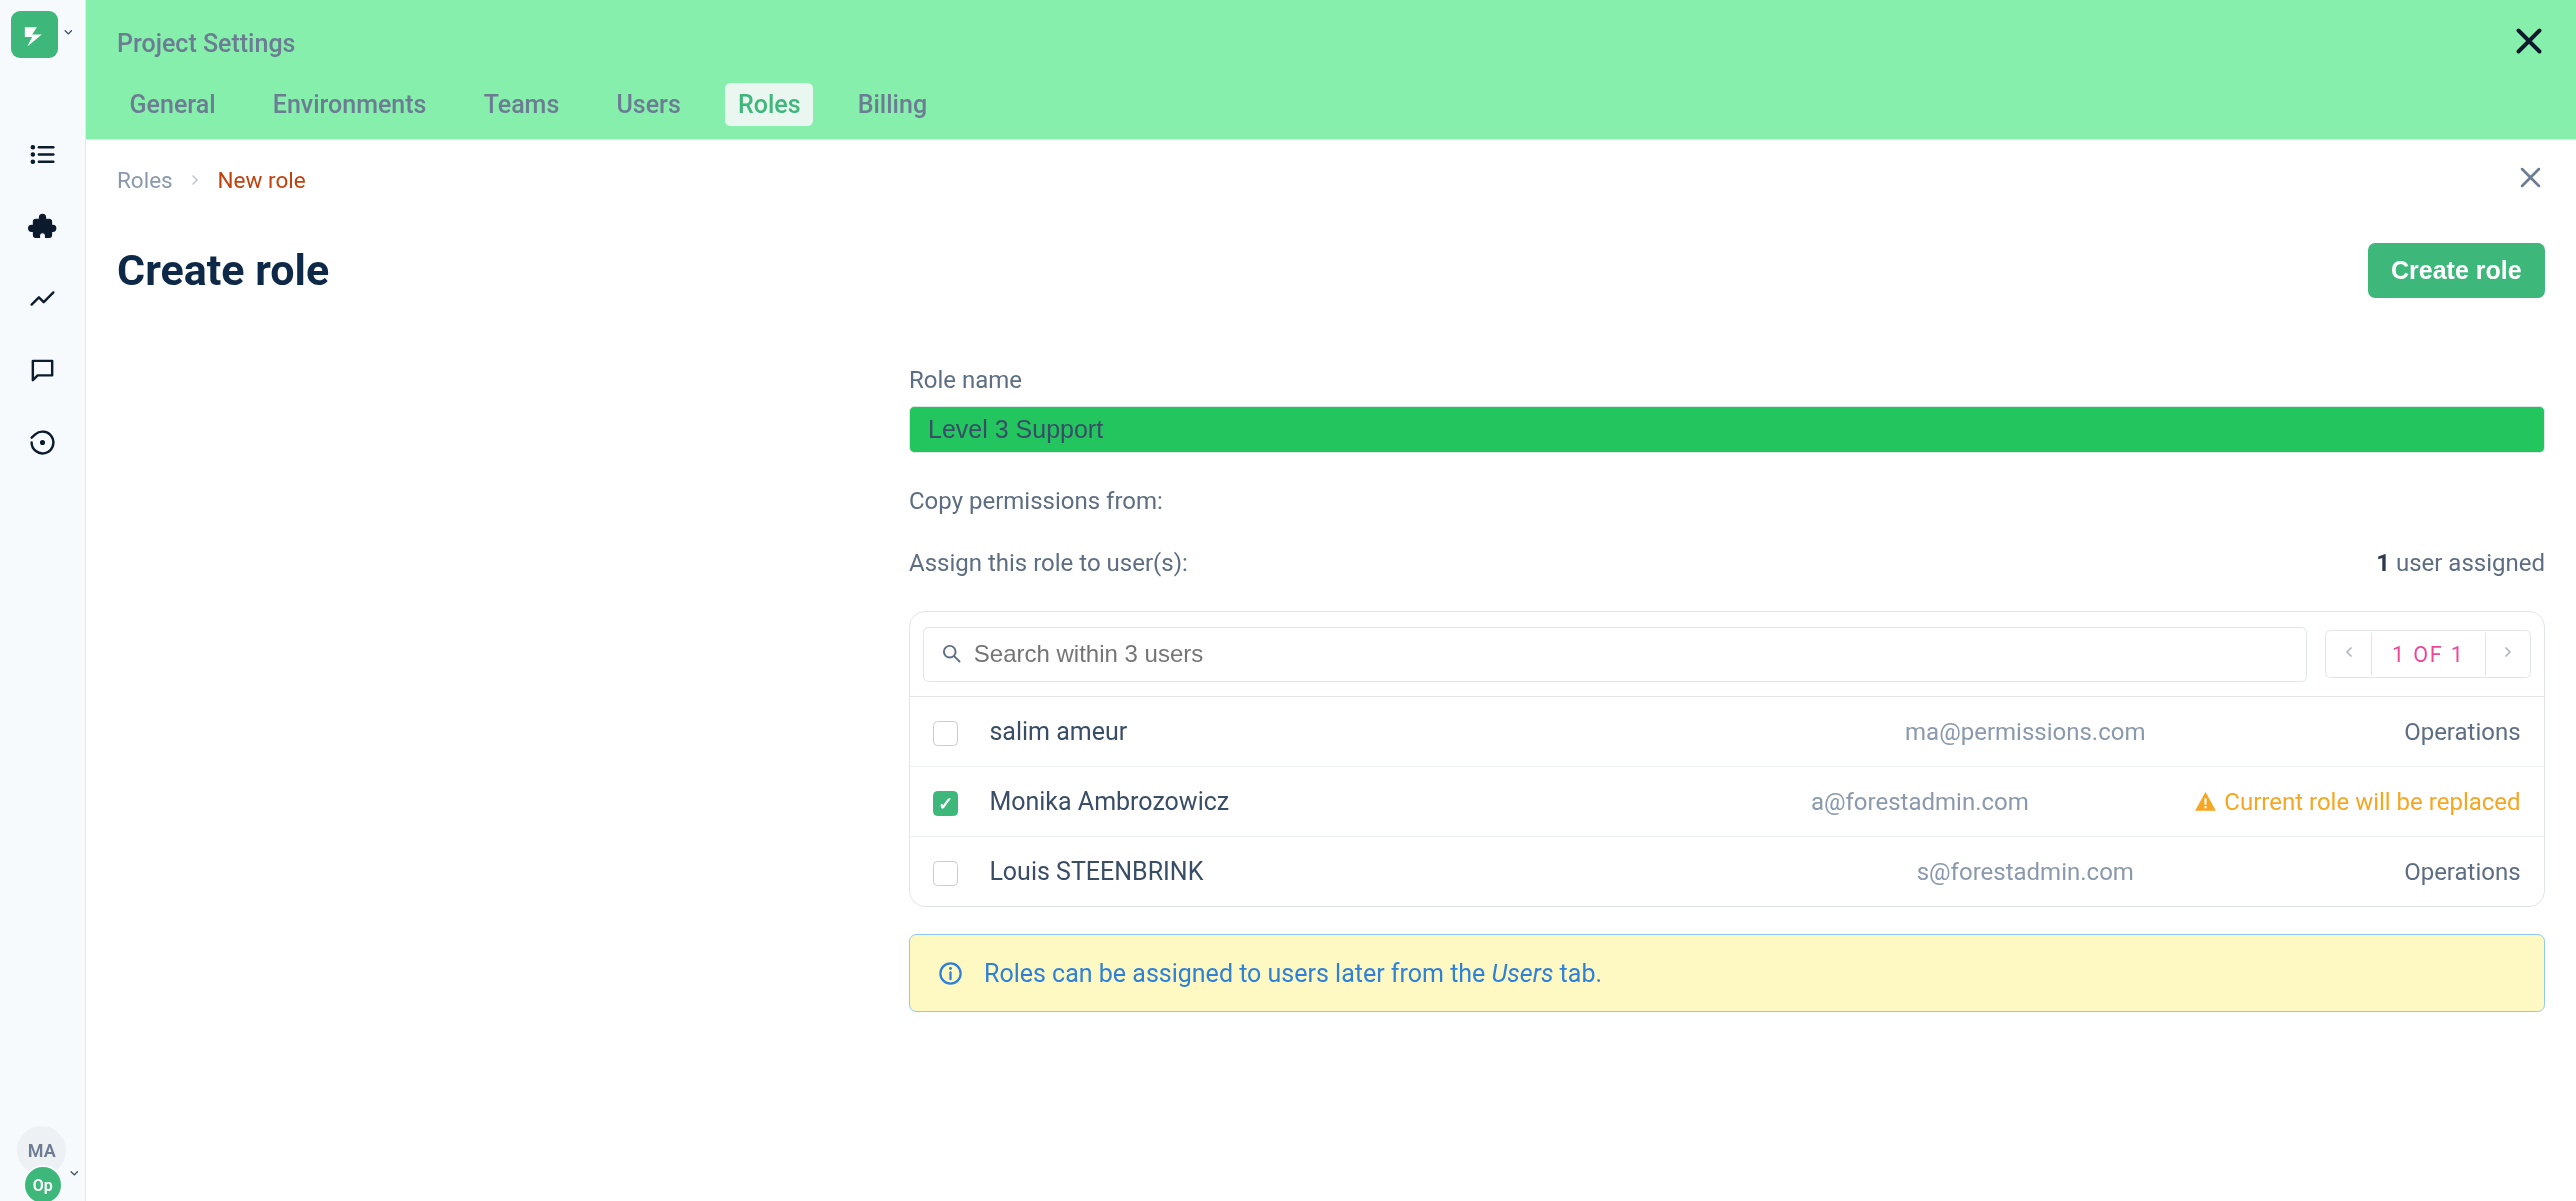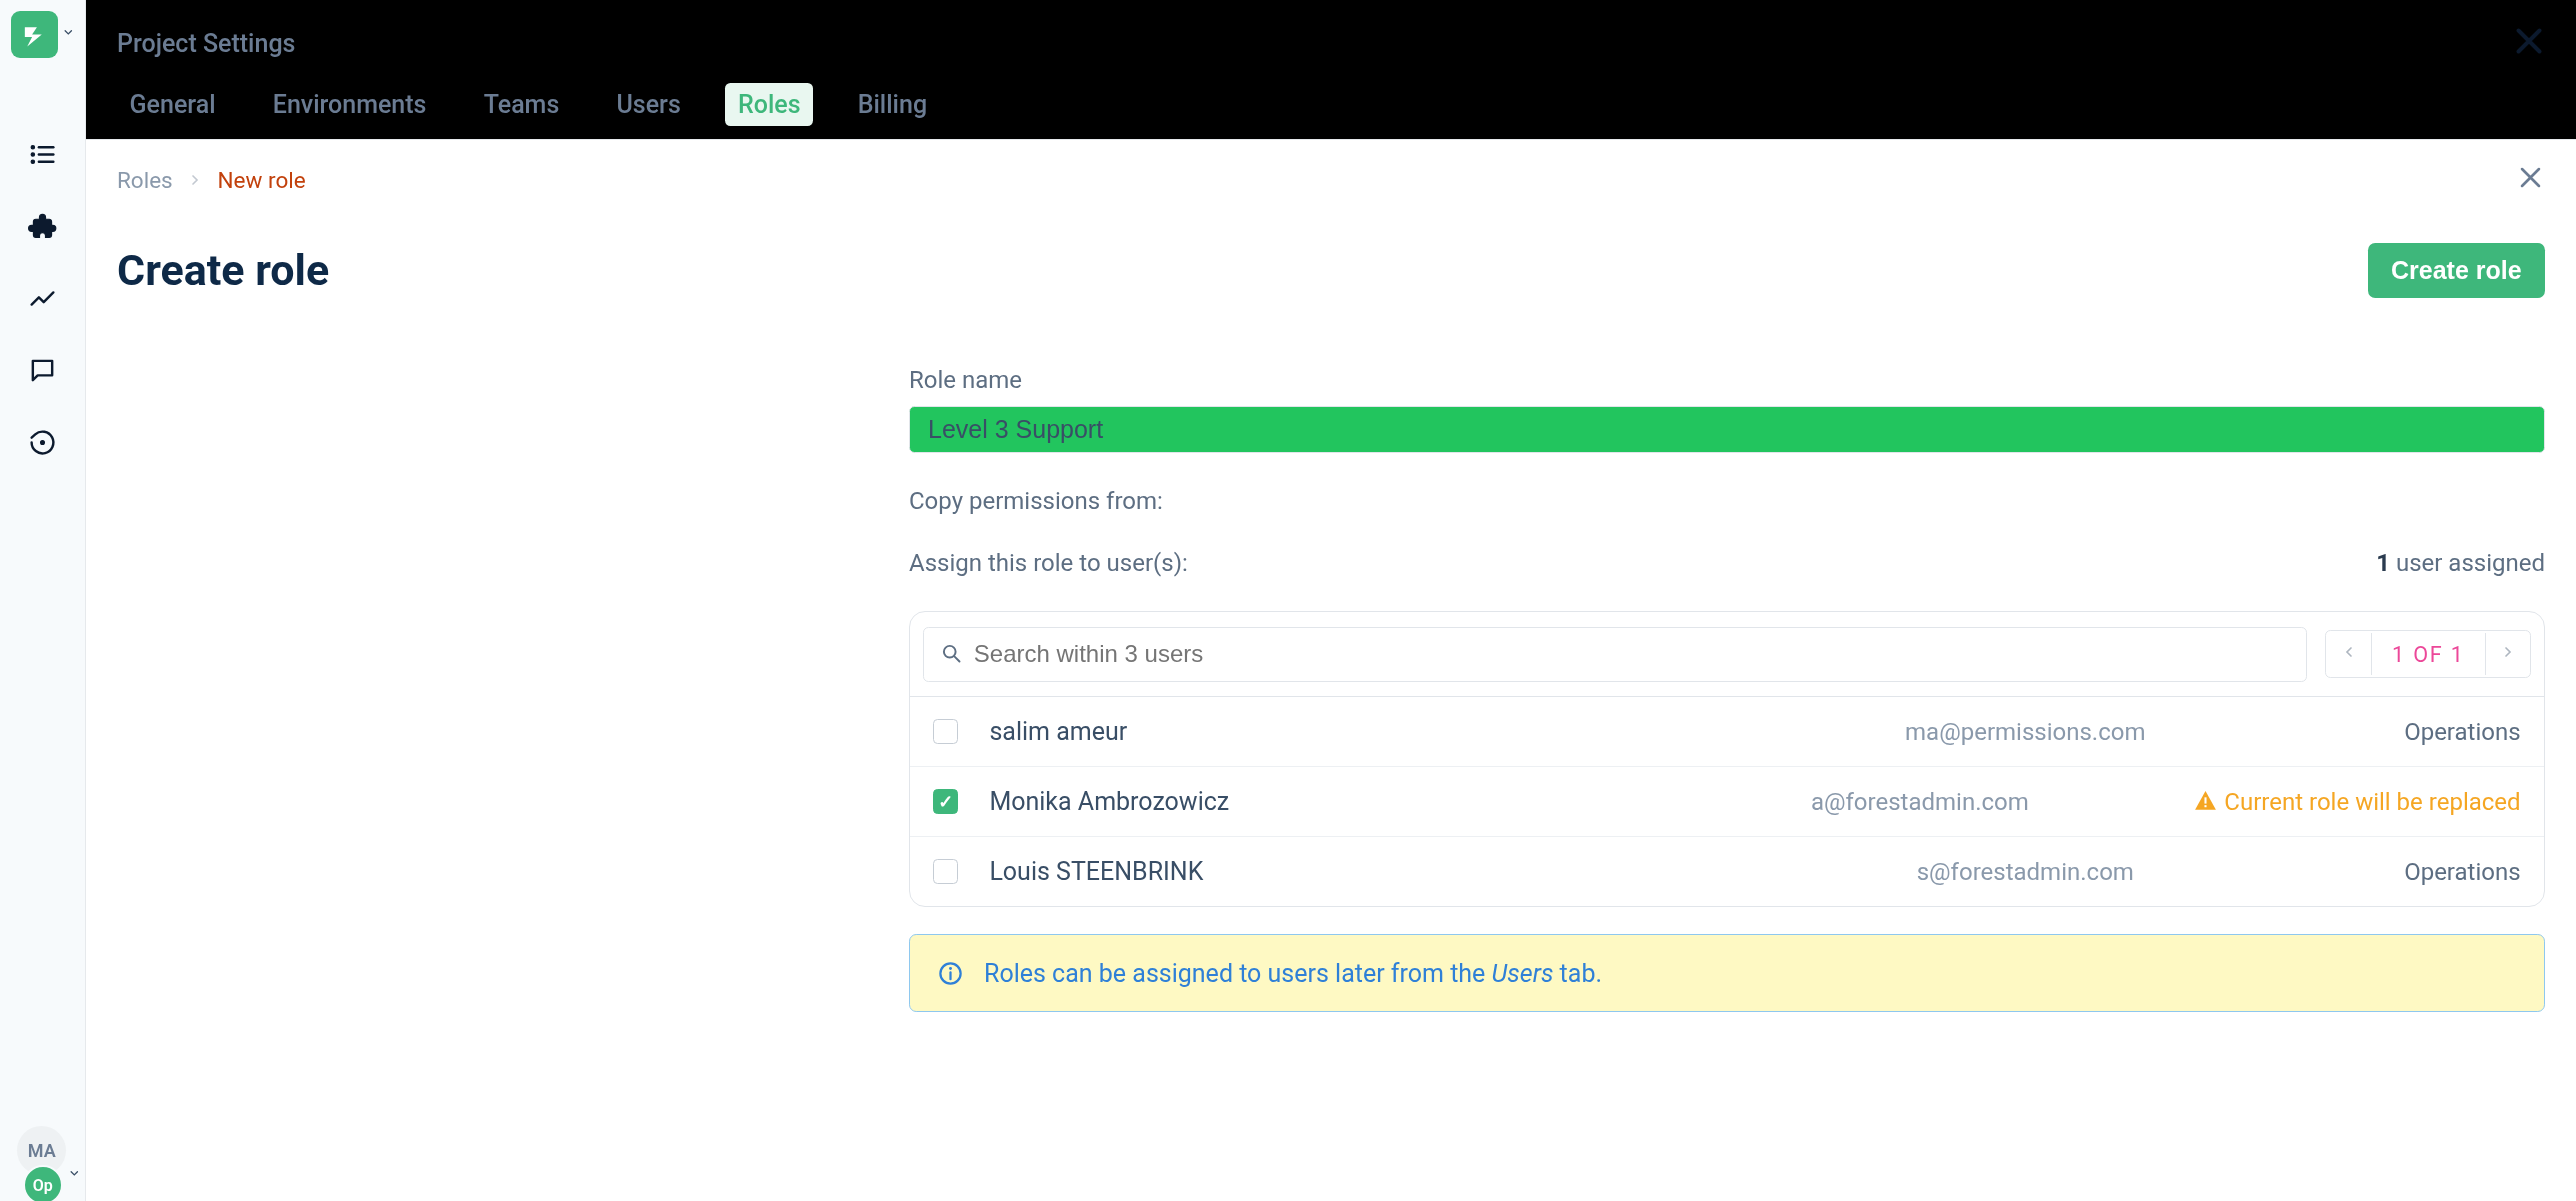--- a/index.html
+++ b/index.html
@@ -17,21 +17,21 @@
 .rail-icon svg { width: 29px; height: 29px; stroke: currentColor; }
 
 .rail-bottom { position: absolute; bottom: 21.6px; display: flex; flex-direction: column; align-items: center; }
 .avatar-stack { position: relative; width: 54px; height: 54px; }
 .avatar-ma { position: absolute; top: 0; left: 1.8px; width: 49px; height: 49px; border-radius: 50%; background: #eef1f3; color: #6b7c93; font-size: 18px; font-weight: 600; display: flex; align-items: center; justify-content: center; }
 .avatar-op { position: absolute; bottom: -25px; left: 7.2px; width: 40px; height: 40px; border-radius: 50%; background: #3eb77b; color: #fff; font-size: 16px; font-weight: 600; display: flex; align-items: center; justify-content: center; border: 2.7px solid #f7fafc; }
 .rail-bottom .rail-caret { position: absolute; right: -10.8px; top: 40px; }
 
 .main { flex: 1; display: flex; flex-direction: column; }
 
-.top-bar { height: 140px; border-bottom: 0.9px solid #e6e9ec; background: #000000; position: relative; }
+.top-bar { height: 140px; border-bottom: 0.9px solid #e6e9ec; background: #86efac; position: relative; }
 .top-title { position: absolute; top: 29px; left: 31px; font-size: 25px; color: #6b7c93; font-weight: 500; }
 .close-top { position: absolute; right: 29px; top: 23.4px; cursor: pointer; color: #0c1a2e; }
 .close-top svg { width: 36px; height: 36px; }
 .tabs { position: absolute; bottom: 12.6px; left: 31px; display: flex; gap: 32px; align-items: center; }
 .tab { font-size: 25px; color: #6b7c93; font-weight: 500; padding: 7.2px 12.6px; cursor: pointer; border-radius: 5.4px; }
 .tab.active { color: #3eb77b; background: #e9f7f0; }
 
 .content { flex: 1; padding: 0 31px; position: relative; }
 .breadcrumb-row { display: flex; align-items: center; justify-content: space-between; padding-top: 23.4px; }
 .breadcrumb { display: flex; align-items: center; gap: 14.4px; font-size: 22.5px; }
@@ -61,21 +61,21 @@
 .user-box { border: 0.9px solid #e1e5ea; border-radius: 16px; margin-top: 34px; }
 .user-search-row { display: flex; align-items: center; padding: 0 12.6px; border-bottom: 0.9px solid #e1e5ea; }
 .search-inner { flex: 1; display: flex; align-items: center; gap: 10.8px; border: 0.9px solid #e1e5ea; border-radius: 5.4px; margin: 14.4px 0; padding: 12.6px 16px; margin-right: 18px; }
 .search-inner input { border: none; outline: none; font-size: 24px; color: #5d6e82; flex: 1; background: transparent; }
 .search-inner svg { color: #5d6e82; width: 23.4px; height: 23.4px; }
 .pager { display: flex; align-items: center; border: 0.9px solid #e1e5ea; border-radius: 5.4px; overflow: hidden; }
 .pager-btn { padding: 10.8px 14.4px; color: #aeb6c0; cursor: pointer; border-right: 0.9px solid #e1e5ea; }
 .pager-btn:last-child { border-right: none; border-left: 0.9px solid #e1e5ea; }
 .pager-label { padding: 10.8px 20px; font-size: 21.6px; letter-spacing: 1.8px; color: #ec4899; }
 
-.user-row { display: flex; align-items: center; padding: 20px 23.4px; border-bottom: 0.9px solid #edf0f3; }
+.user-row { display: flex; align-items: flex-end; padding: 20px 23.4px; border-bottom: 0.9px solid #edf0f3; }
 .user-row:last-child { border-bottom: none; }
 .chk { width: 25px; height: 25px; border: 1.8px solid #c6cdd5; border-radius: 4.5px; margin-right: 31px; cursor: pointer; flex-shrink: 0; display: flex; align-items: center; justify-content: center; }
 .chk.checked { background: #3eb77b; border-color: #3eb77b; }
 .chk.checked::after { content: "✓"; color: #fff; font-size: 18px; font-weight: 700; }
 .u-name { flex: 0 0 657px; font-size: 25px; color: #394e66; }
 .u-email { flex: 1; font-size: 24px; color: #8a99ab; text-align: center; }
 .u-role { flex: 0 0 auto; font-size: 24px; color: #5d6e82; text-align: right; }
 .u-warn { display: flex; align-items: center; gap: 6px; color: #f5a623; font-size: 24px; }
 .u-warn svg { width: 25px; height: 25px; }
 

